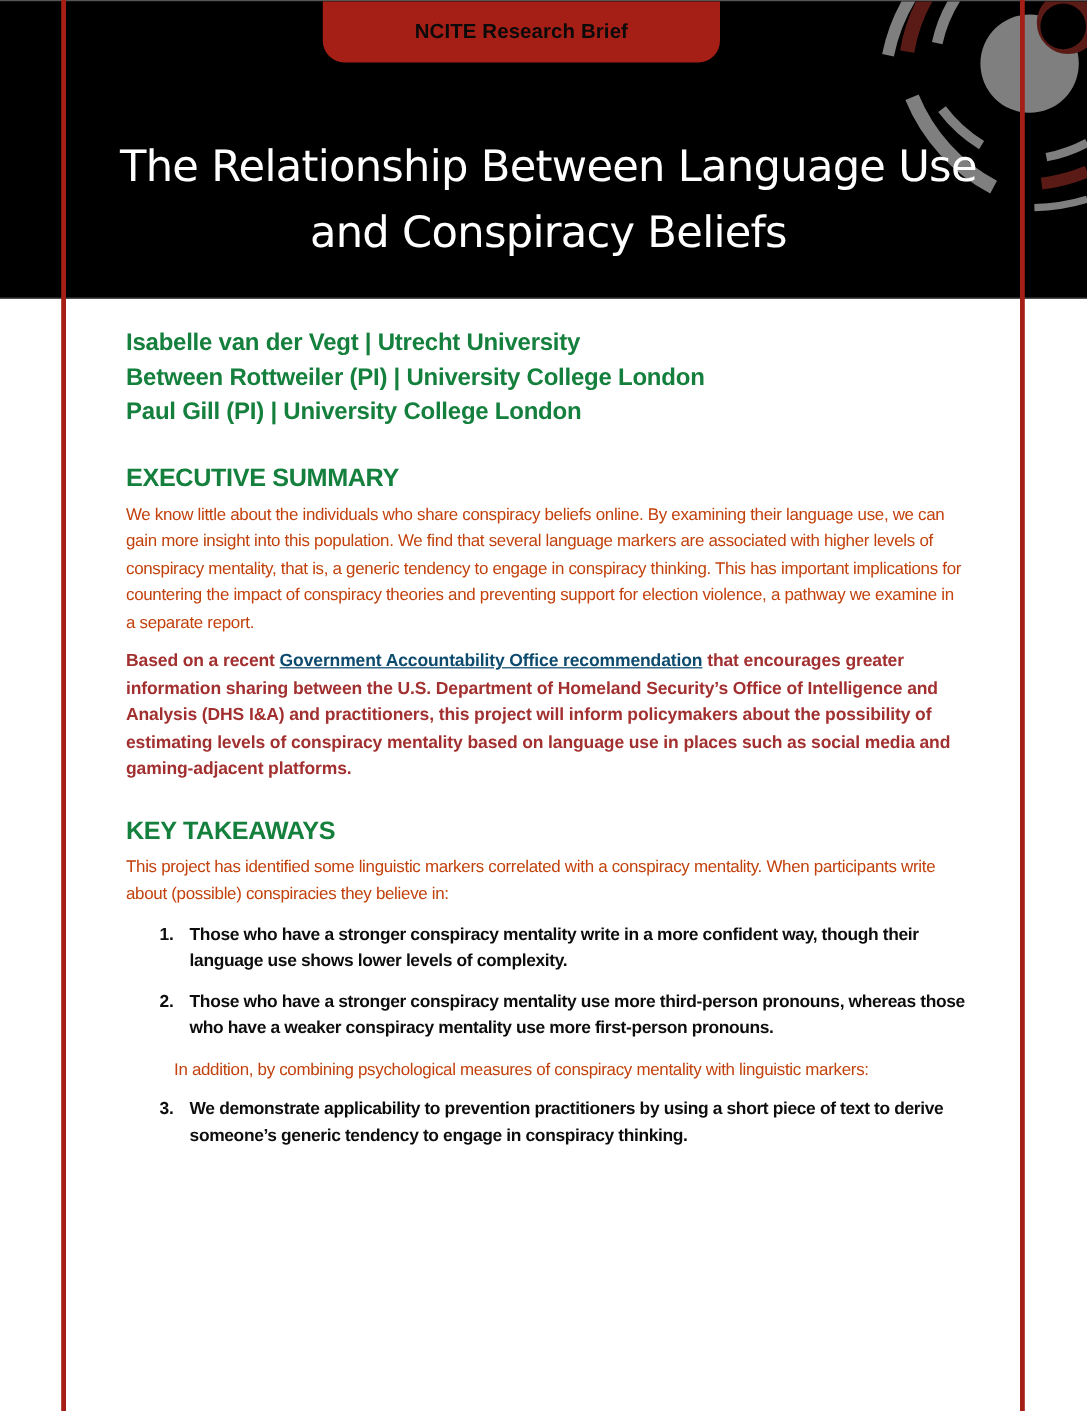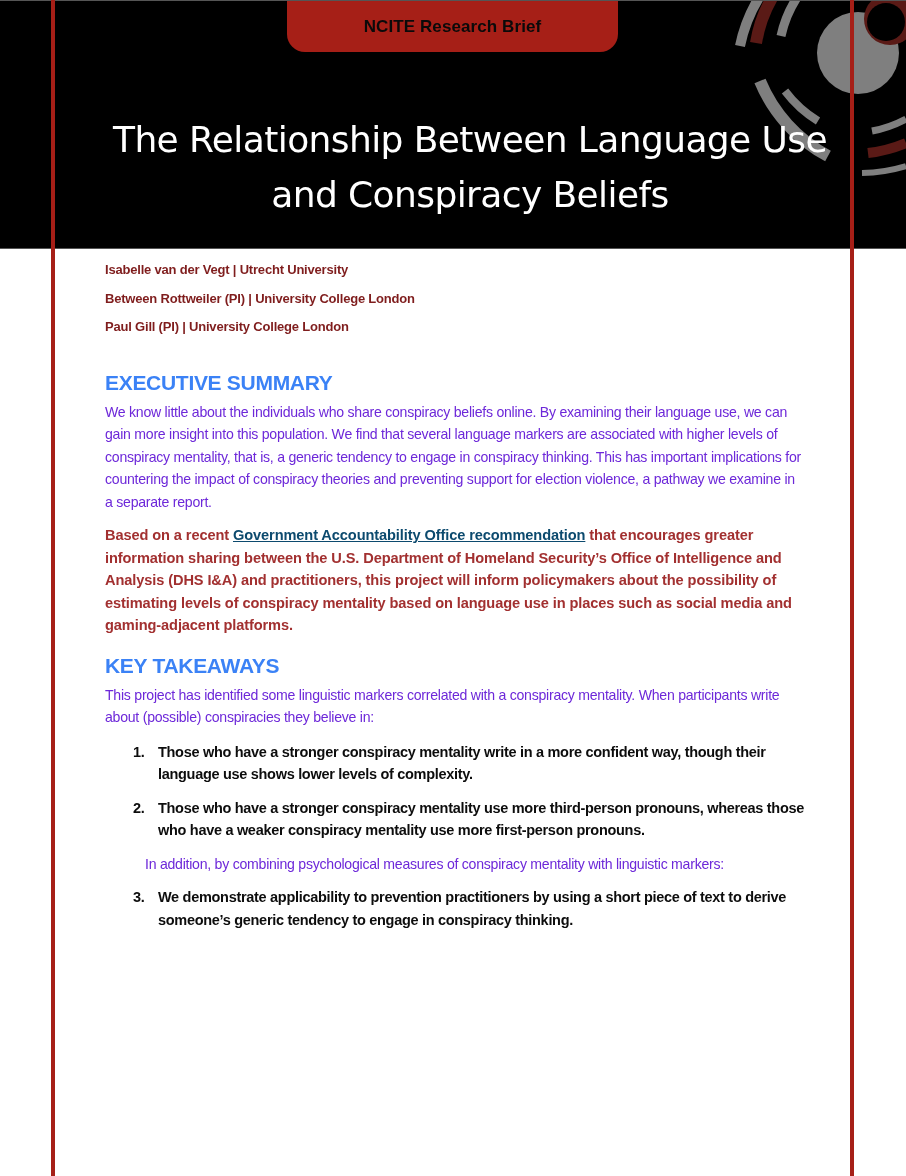--- a/index.html
+++ b/index.html
@@ -7,50 +7,50 @@
   body { position: relative; font-family: "Liberation Sans", "DejaVu Sans", sans-serif; color: #111; }
 
   .header {
     position: absolute; left: 0; top: 0; width: 906px; height: 249px;
     background: #000000; border-top: 1px solid #555; border-bottom: 1px solid #555;
     overflow: hidden;
   }
   .header-graphic { position: absolute; left: 0; top: 0; width: 906px; height: 249px; }
 
   .brief-tab {
-    position: absolute; left: 287px; top: 0; width: 331px; height: 51px;
+    position: absolute; left: 269px; top: 0; width: 331px; height: 51px;
     background: #a61f17; border-radius: 0 0 18px 18px;
     display: flex; align-items: center; justify-content: center;
   }
   .brief-tab span { font-weight: bold; font-size: 17px; color: #0a0a0a; letter-spacing: 0.1px; }
 
   .title {
-    position: absolute; left: 107px; top: 111px; width: 726px;
+    position: absolute; left: 94px; top: 111px; width: 726px;
     text-align: center; color: #ffffff;
     font-family: "DejaVu Sans", sans-serif; font-size: 36px; line-height: 55px;
     letter-spacing: -0.6px; font-weight: normal;
   }
 
   .vline { position: absolute; top: 0; width: 4px; height: 1176px; background: #a61f17; }
   .vline.left { left: 51px; }
   .vline.right { left: 850px; }
 
   .content { position: absolute; left: 105px; top: 256px; width: 700px; }
 
-  .authors { font-size: 13px; font-weight: bold; line-height: 28.5px; color: #7f1d1d; letter-spacing: -0.2px; }
+  .authors { font-size: 20px; font-weight: bold; line-height: 28.5px; color: #15803d; letter-spacing: -0.2px; margin-top: 16px; }
 
   h2.section {
     font-family: "Liberation Sans", sans-serif; font-weight: bold;
-    color: #3b82f6; font-size: 21px; letter-spacing: -0.3px;
+    color: #15803d; font-size: 21px; letter-spacing: -0.3px;
   }
   h2.exec { margin-top: 26px; line-height: 30px; }
-  h2.key { margin-top: 14px; line-height: 30px; }
+  h2.key { margin-top: 25px; line-height: 30px; }
 
   p.body {
-    font-size: 14.1px; line-height: 22.5px; color: #6d28d9; letter-spacing: -0.25px;
+    font-size: 14.1px; line-height: 22.5px; color: #c2410c; letter-spacing: -0.25px;
     margin-top: 3px;
   }
   p.callout {
     margin-top: 11px; color: #a23030; font-weight: bold;
     font-size: 14.6px; line-height: 22.6px; letter-spacing: -0.1px;
   }
   p.callout a { color: #0c4a6e; text-decoration: underline; }
 
   ol.takeaways { list-style: none; margin-top: 12px; }
   ol.takeaways li {

